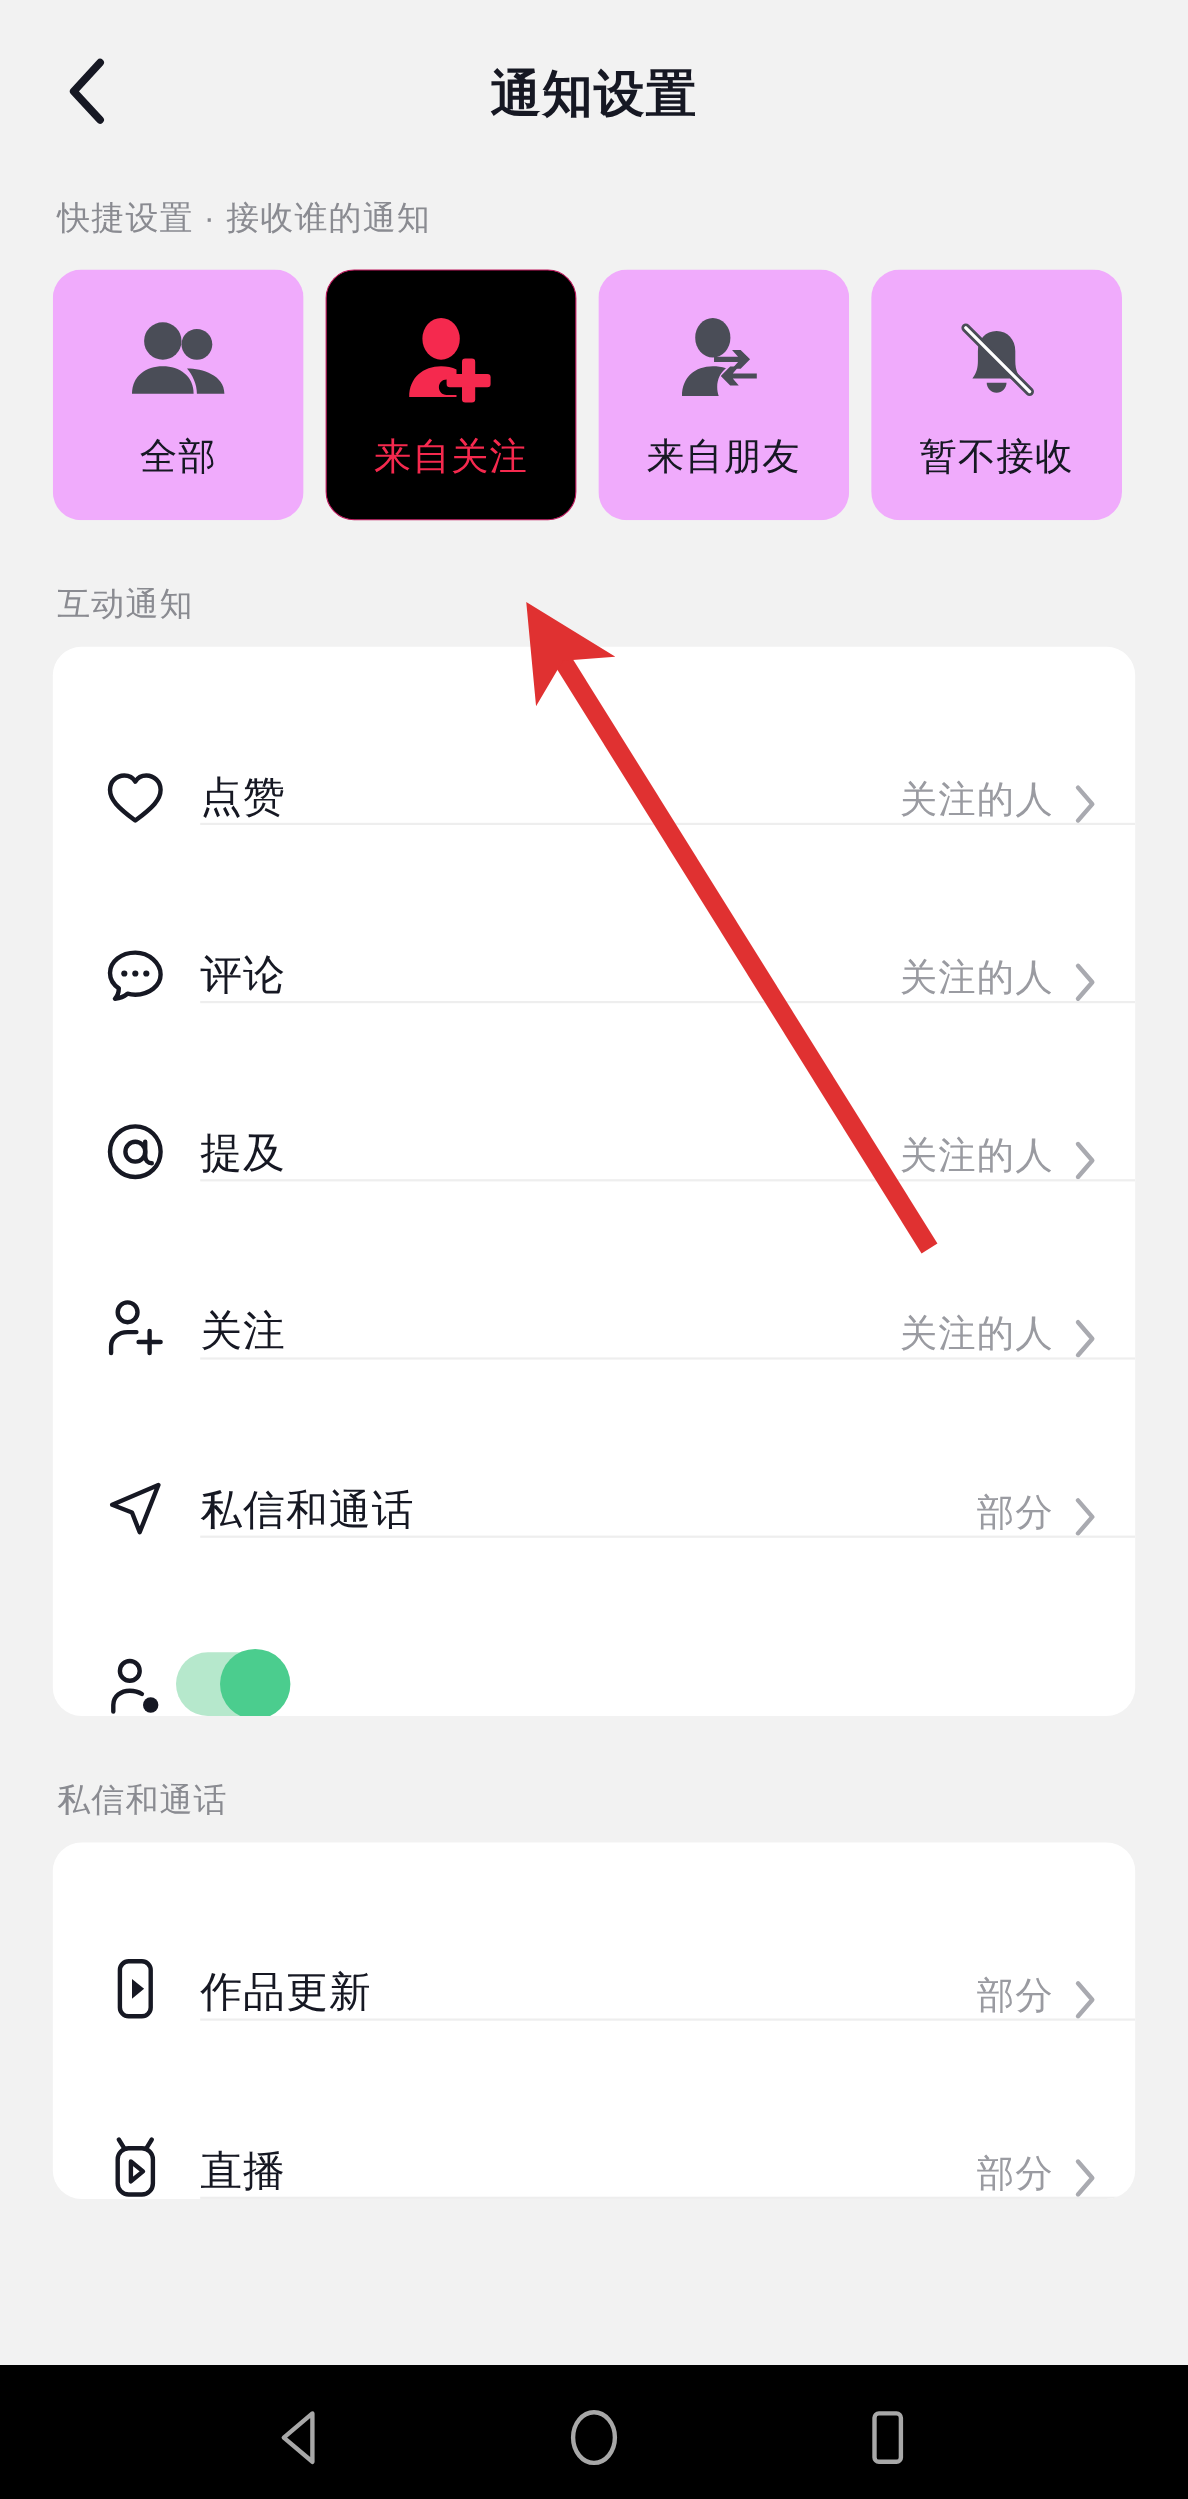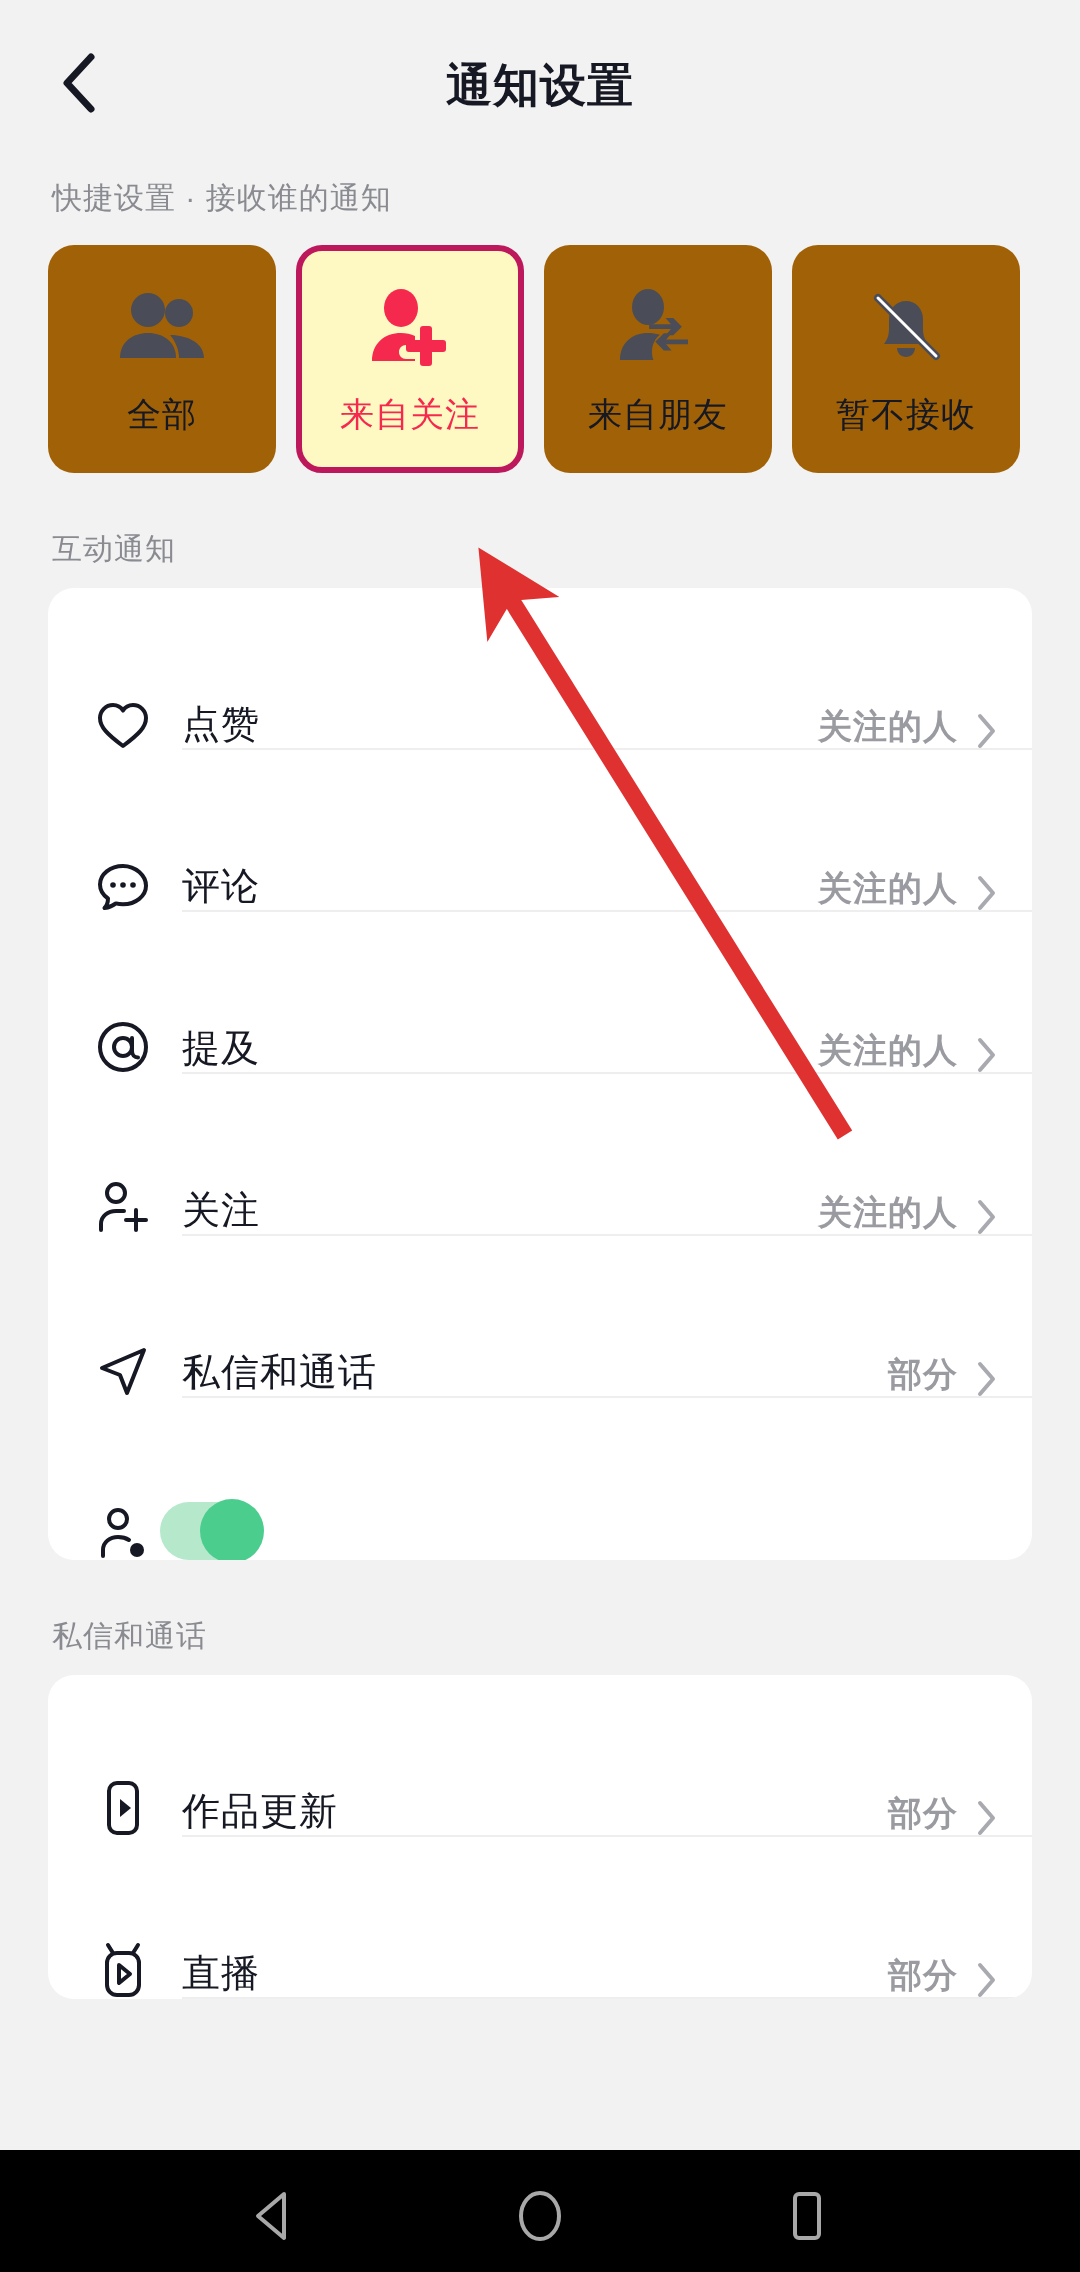--- a/index.html
+++ b/index.html
@@ -30,49 +30,49 @@
   .quick-sub {
     padding: 18px 0 0 52px;
     font-size: 30px; color: #8a8b91; letter-spacing: 1px;
   }
   .quick-row {
     display: flex; gap: 20px;
     padding: 26px 48px 0 48px;
   }
   .qcard {
     width: 228px; height: 228px;
-    background: #a16207; border-radius: 26px;
+    background: #f0abfc; border-radius: 26px;
     display: flex; flex-direction: column;
     align-items: center; justify-content: center;
     border: 2px solid transparent;
   }
   .qcard .qicon { height: 96px; display: flex; align-items: center; justify-content: center; }
   .qcard .qlabel {
     margin-top: 16px; font-size: 34px; color: #161823; letter-spacing: 1px;
   }
-  .qcard.selected { background: #fef9c3; border: 6px solid #be185d; }
+  .qcard.selected { background: #000000; border: 1px solid #be185d; }
   .qcard.selected .qlabel { color: #f5294e; }
 
   
   .section-title {
     padding: 56px 0 18px 52px;
     font-size: 30px; color: #8a8b91; letter-spacing: 1px;
   }
   .card {
     margin: 0 48px; background: #fff; border-radius: 26px; overflow: hidden;
   }
   .row {
     position: relative; display: flex; align-items: flex-end;
     height: 162px; padding: 0 34px 0 38px;
   }
   .row .ricon { width: 74px; flex: 0 0 74px; display: flex; align-items: center; justify-content: center; }
   .row .rlabel {
     margin-left: 22px; font-size: 38px; color: #161823; letter-spacing: 1px; flex: 1;
   }
-  .row .rvalue { font-size: 34px; color: #9a9ba1; letter-spacing: 1px; font-weight: bold; }
+  .row .rvalue { font-size: 34px; color: #9a9ba1; letter-spacing: 1px; }
   .row .chev { margin-left: 18px; display: flex; align-items: center; }
   .divider {
     position: absolute; left: 134px; right: 0; bottom: 0;
     height: 2px; background: #eeeeee;
   }
   
   .toggle { width: 100px; height: 58px; border-radius: 29px; background: #b6e8cc; position: relative; }
   .toggle .knob {
     position: absolute; right: -4px; top: -3px;
     width: 64px; height: 64px; border-radius: 50%; background: #4bcd8e;

